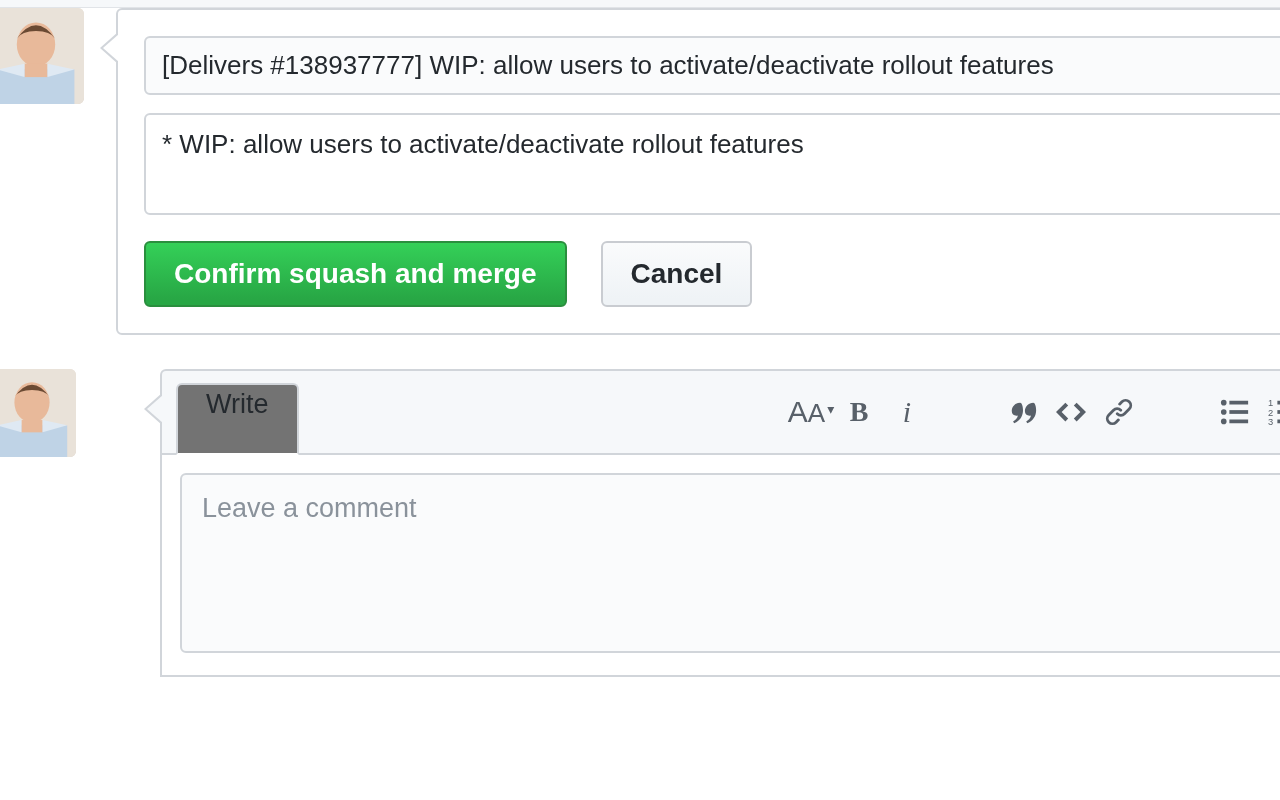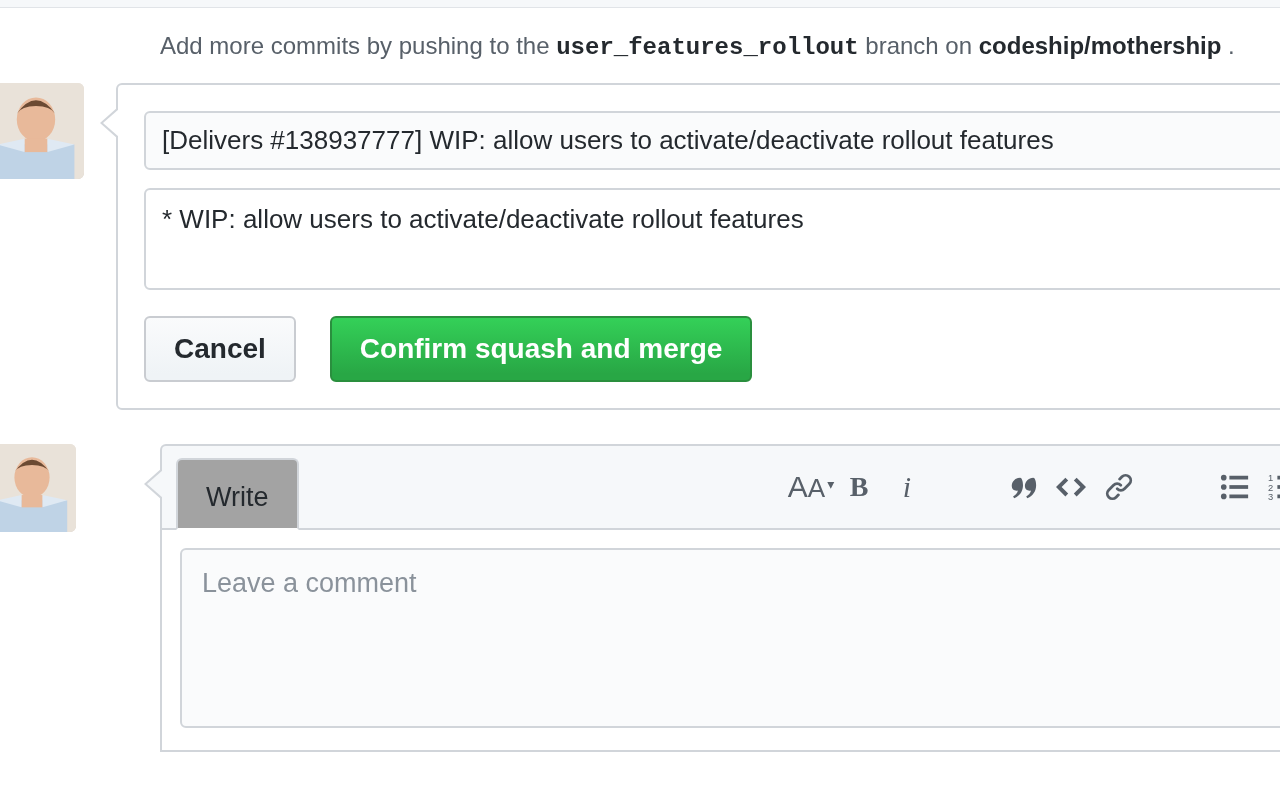--- a/index.html
+++ b/index.html
@@ -163,28 +163,28 @@
   }
   .tab {
     font-size: 27px;
     color: #586069;
     padding: 22px 28px 0 28px;
     cursor: pointer;
     position: relative;
     margin-top: 12px;
   }
   .tab.active {
-    background: #a3a3a3;
+    background: #737373;
     border: 2px solid #d1d5da;
     border-bottom: 2px solid #fff;
     border-top-left-radius: 6px;
     border-top-right-radius: 6px;
     color: #24292e;
     margin-bottom: -2px;
-    padding-top: 22px;
+    padding-top: 4px;
   }
   .toolbar {
     margin-left: auto;
     display: flex;
     align-items: center;
     gap: 18px;
     padding-right: 18px;
     color: #586069;
   }
   .tool-group { display:flex; align-items:center; gap: 14px; }
@@ -215,46 +215,39 @@
     resize: none;
   }
   .comment-textarea::placeholder { color:#8a929b; }
 </style>
 </head>
 <body>
 
 <div class="viewport">
   <div class="top-strip"></div>
 
-  <div class="push-hint">
-    <span>Add more commits by pushing to the </span>
-    <span class="mono">user_features_rollout</span>
-    <span> branch on </span>
-    <span class="strong">codeship/mothership</span>
-    <span>.</span>
-  </div>
 
   <div class="row">
     <div class="avatar">
       <svg viewBox="0 0 100 100" preserveAspectRatio="xMidYMid slice">
         <rect width="100" height="100" fill="#e9e2d9"></rect>
         <ellipse cx="50" cy="38" rx="20" ry="23" fill="#e8b99a"></ellipse>
         <path d="M30 32 q20 -28 40 0 q-5 -8 -20 -8 t-20 8" fill="#6b4a33"></path>
         <rect x="10" y="64" width="80" height="40" fill="#bfd3e6"></rect>
         <rect x="38" y="58" width="24" height="14" fill="#e8b99a"></rect>
         <path d="M10 64 L38 58 L38 72 Z" fill="#dfe9f3"></path>
         <path d="M90 64 L62 58 L62 72 Z" fill="#dfe9f3"></path>
       </svg>
     </div>
     <div class="panel">
       <input class="title-input" type="text" value="[Delivers #138937777] WIP: allow users to activate/deactivate rollout features" style="">
       <textarea class="body-input" style="">* WIP: allow users to activate/deactivate rollout features</textarea>
       <div class="btn-row">
+        <button class="btn btn-primary">Confirm squash and merge</button>
         <button class="btn btn-default">Cancel</button>
-        <button class="btn btn-primary">Confirm squash and merge</button>
       </div>
     </div>
   </div>
 
   <div class="row comment-row">
     <div class="avatar small">
       <svg viewBox="0 0 100 100" preserveAspectRatio="xMidYMid slice">
         <rect width="100" height="100" fill="#e9e2d9"></rect>
         <ellipse cx="50" cy="38" rx="20" ry="23" fill="#e8b99a"></ellipse>
         <path d="M30 32 q20 -28 40 0 q-5 -8 -20 -8 t-20 8" fill="#6b4a33"></path>

